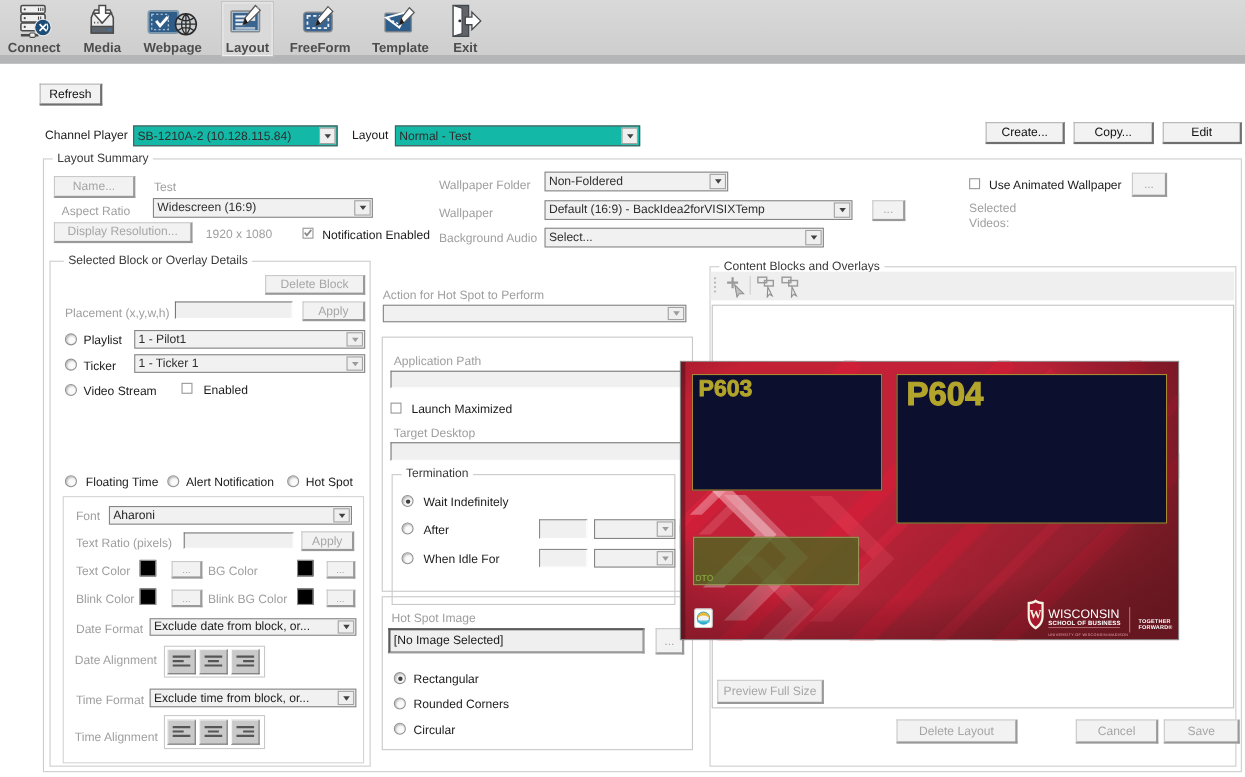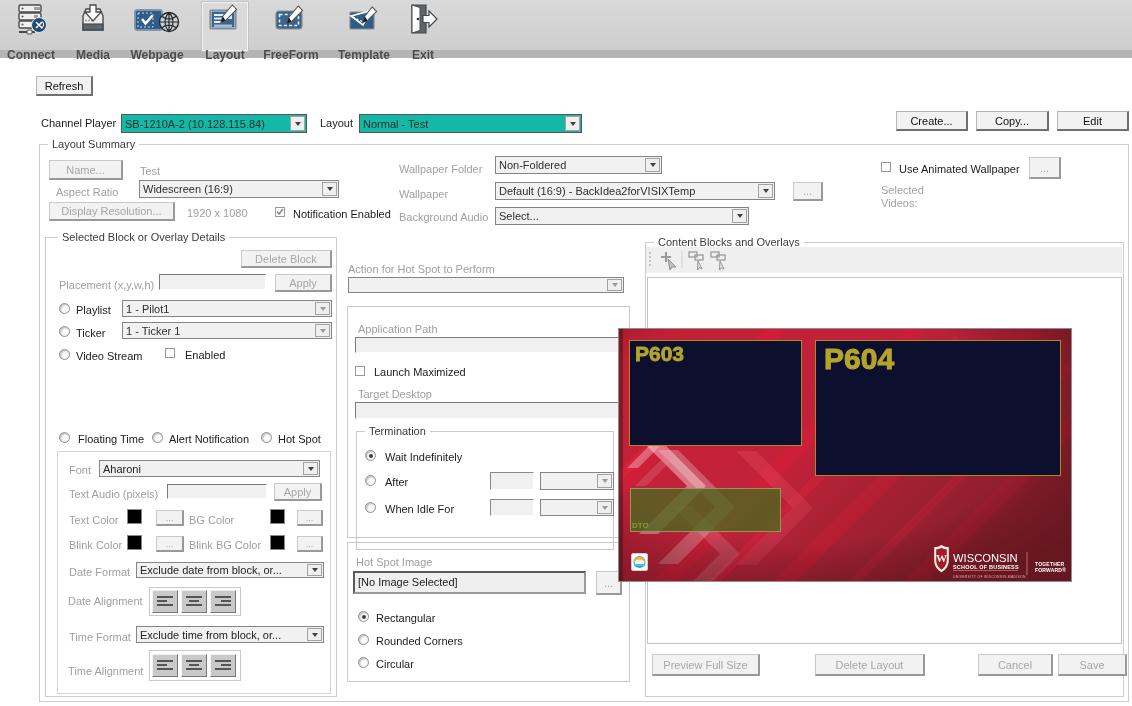--- a/index.html
+++ b/index.html
@@ -16,21 +16,21 @@
 .tbx{position:absolute;background:#f0f0f0;border:1px solid #fff;border-top-color:#7a7a7a;border-left-color:#7a7a7a}
 .grp{position:absolute;border:1px solid #cdcdcd}
 .grp>.lbl{position:absolute;top:-7px;left:8px;background:#fff;padding:0 4px;font-size:11px;color:#3a3a3a;white-space:nowrap}
 .radio{position:absolute;width:11px;height:11px;border-radius:50%;background:#fbfbfb;border:1px solid #919191;box-shadow:inset 1px 1px 2px rgba(0,0,0,.28)}
 .radio.sel::after{content:"";position:absolute;left:2.5px;top:2.5px;width:4px;height:4px;background:#3f3f3f;border-radius:50%}
 .chk{position:absolute;width:10px;height:10px;background:#fff;border:1px solid #989898}
 .swatch{position:absolute;width:15px;height:15px;background:#000;border:1px solid #8a8a8a}
 .alnbox{position:absolute;border:1px solid #c9c9c9;background:#fff}
 .alnbtn{position:absolute;width:26px;height:23px;background:#c9c9c9;border:1px solid;border-color:#f2f2f2 #767676 #767676 #f2f2f2}
 .titem{position:absolute;top:3px;text-align:center}
-.titem .cap{font-size:12px;font-weight:bold;color:#4d4d4d;margin-top:12px;line-height:12px}
+.titem .cap{font-size:12px;font-weight:bold;color:#4d4d4d;margin-top:0;line-height:12px}
 </style></head><body>
 
 <div class="abs" style="left:0;top:0;width:1132px;height:50px;background:linear-gradient(#d9d9d9,#cecece)"></div>
 <div class="abs" style="left:0;top:50px;width:1132px;height:8px;background:#b3b5b6"></div>
 
 <div class="titem" style="left:5px;width:52px">
 <svg width="34" height="34" viewBox="0 0 34 34" style="display:block;margin:0 auto">
 <g fill="#f0f0f0" stroke="#4a4a4a" stroke-width="1.4">
 <rect x="5" y="2" width="22" height="7" rx="1.5"></rect>
         <rect x="5" y="10" width="22" height="7" rx="1.5"></rect>
@@ -227,21 +227,21 @@
 <div class="radio" style="left:261px;top:432px"></div>
 <div class="lb" style="left:278px;top:433px">Hot Spot</div>
 <div class="grp" style="left:57px;top:451px;width:274px;height:243px;border-color:#d4d4d4"></div>
 <div class="lb g" style="left:69px;top:464px">Font</div>
 <div class="combo" style="left:99px;top:460px;width:221px;height:17px">
     <span class="t" style="color:#222">Aharoni</span>
     <span class="a">
       <i></i>
     </span>
   </div>
-<div class="lb g" style="left:69px;top:488px">Text Audio (pixels)</div>
+<div class="lb g" style="left:69px;top:488px">Text Ratio (pixels)</div>
 <div class="tbx" style="left:167px;top:484px;width:100px;height:15px"></div>
 <div class="btn d" style="left:274px;top:483px;width:48px;height:18px">Apply</div>
 <div class="lb g" style="left:69px;top:514px">Text Color</div>
 <div class="swatch" style="left:127px;top:509px"></div>
 <div class="btn d" style="left:156px;top:510px;width:28px;height:16px;font-size:9px">...</div>
 <div class="lb g" style="left:189px;top:514px">BG Color</div>
 <div class="swatch" style="left:270px;top:509px"></div>
 <div class="btn d" style="left:297px;top:510px;width:26px;height:16px;font-size:9px">...</div>
 <div class="lb g" style="left:69px;top:539px">Blink Color</div>
 <div class="swatch" style="left:127px;top:535px"></div>
@@ -468,16 +468,16 @@
 <text x="22" y="18" font-size="11.2" fill="#ffffff" font-family="Liberation Sans,sans-serif">WISCONSIN</text>
 <text x="22" y="24.5" font-size="5.5" font-weight="bold" fill="#ffffff" font-family="Liberation Sans,sans-serif" letter-spacing="0.2">SCHOOL OF BUSINESS</text>
 <line x1="22" y1="26.5" x2="87" y2="26.5" stroke="#d98f97" stroke-width="0.6"></line>
 <text x="22" y="34" font-size="3.4" fill="#e5a7ae" font-family="Liberation Sans,sans-serif" letter-spacing="0.3">UNIVERSITY OF WISCONSIN-MADISON</text>
 <line x1="96" y1="8" x2="96" y2="31" stroke="#d98f97" stroke-width="0.7"></line>
 <text x="104" y="22" font-size="5" font-weight="bold" fill="#ffffff" font-family="Liberation Sans,sans-serif" letter-spacing="0.2">TOGETHER</text>
 <text x="104" y="27.5" font-size="5" font-weight="bold" fill="#ffffff" font-family="Liberation Sans,sans-serif" letter-spacing="0.2">FORWARD®</text>
 </svg>
   </div>
 
-<div class="btn d" style="left:652px;top:654px;width:108px;height:22px">Preview Full Size</div>
+<div class="btn d" style="left:652px;top:618px;width:97px;height:22px">Preview Full Size</div>
 <div class="btn d" style="left:815px;top:654px;width:110px;height:22px">Delete Layout</div>
 <div class="btn d" style="left:978px;top:654px;width:75px;height:22px">Cancel</div>
 <div class="btn d" style="left:1058px;top:654px;width:69px;height:22px">Save</div>
 
 </body></html>

